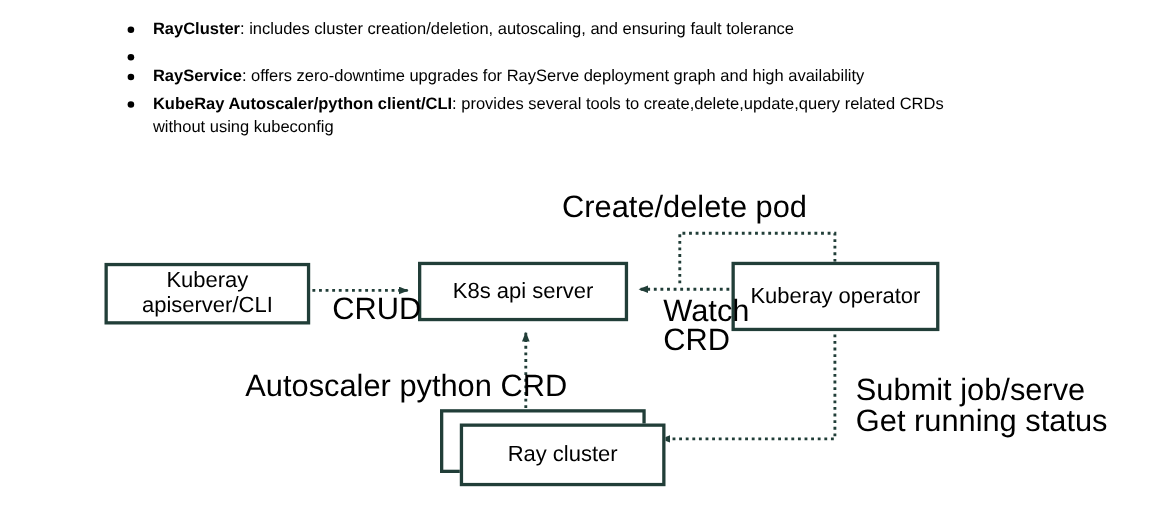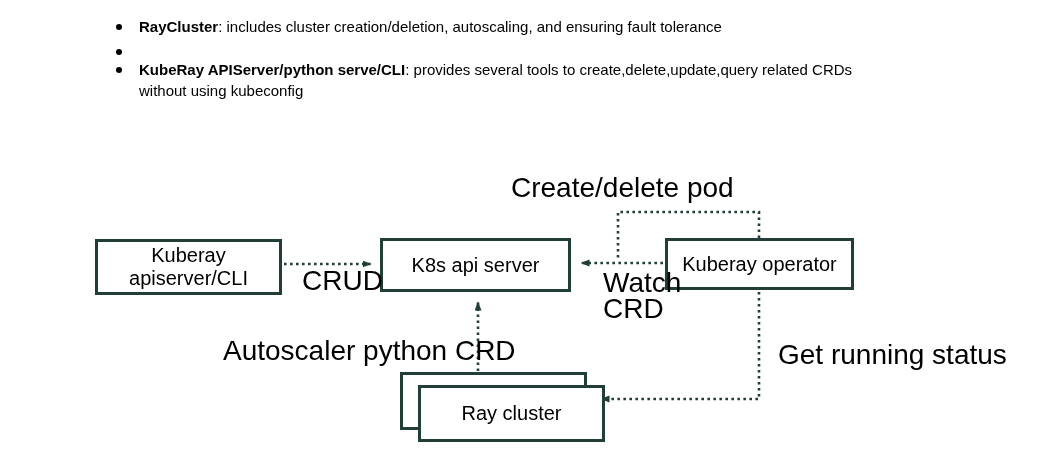--- a/index.html
+++ b/index.html
@@ -38,21 +38,21 @@
   }
   .arrowhead{fill:var(--arrow);}
 
   .node{
     position:absolute;background:#ffffff;border:3px solid var(--ink);
     display:flex;flex-direction:column;align-items:center;justify-content:center;
     font-size:20px;line-height:23px;text-align:center;color:var(--text);
   }
   .node-a{left:95px;top:239px;width:187px;height:56px;}
   .node-b{left:380px;top:238px;width:191px;height:54px;}
-  .node-c{left:665px;top:238px;width:189px;height:52px;}
+  .node-c{left:665px;top:238px;width:189px;height:63px;}
   .ray-back{
     position:absolute;left:400px;top:372px;width:187px;height:58px;
     background:#ffffff;border:3px solid var(--ink);
   }
   .ray-front{left:386px;top:385px;width:187px;height:57px;margin-left:32px;}
 
   .edge-label{
     position:absolute;font-size:28px;line-height:26px;color:var(--text);white-space:nowrap;
   }
   .lbl-create{left:511px;top:175px;}
@@ -69,21 +69,25 @@
   <ul class="bullets">
     <li>
       <span class="dot"></span>
       <span class="btext"><span class="bterm">RayCluster</span><span>: includes cluster creation/deletion, autoscaling, and ensuring fault tolerance</span></span>
     </li>
     <li>
       <span class="dot"></span>
     </li>
     <li>
       <span class="dot"></span>
-      <span class="btext"><span class="bterm">KubeRay APIServer/python serve/CLI</span><span>: provides several tools to create,delete,update,query related CRDs without using kubeconfig</span></span>
+      <span class="btext"><span class="bterm">RayService</span><span>: offers zero-downtime upgrades for RayServe deployment graph and high availability</span></span>
+    </li>
+    <li>
+      <span class="dot"></span>
+      <span class="btext"><span class="bterm">KubeRay Autoscaler/python client/CLI</span><span>: provides several tools to create,delete,update,query related CRDs without using kubeconfig</span></span>
     </li>
   </ul>
 
   <div class="diagram">
 
     <svg class="arrow-layer" viewBox="0 0 1052 476" xmlns="http://www.w3.org/2000/svg">
       <defs>
         <marker id="ah" markerWidth="10" markerHeight="8" refX="8.5" refY="3.5" orient="auto" markerUnits="userSpaceOnUse">
           <path class="arrowhead" d="M0,0 L9,3.5 L0,7 Z"></path>
         </marker>
@@ -119,17 +123,18 @@
     </div>
 
     <div class="edge-label lbl-create">Create/delete pod</div>
     <div class="edge-label lbl-crud">CRUD</div>
     <div class="edge-label lbl-watch">
       <div>Watch</div>
       <div>CRD</div>
     </div>
     <div class="edge-label lbl-autoscaler">Autoscaler python CRD</div>
     <div class="edge-label lbl-submit">
+      <div>Submit job/serve</div>
       <div>Get running status</div>
     </div>
 
   </div>
 </div>
 
 </body></html>

